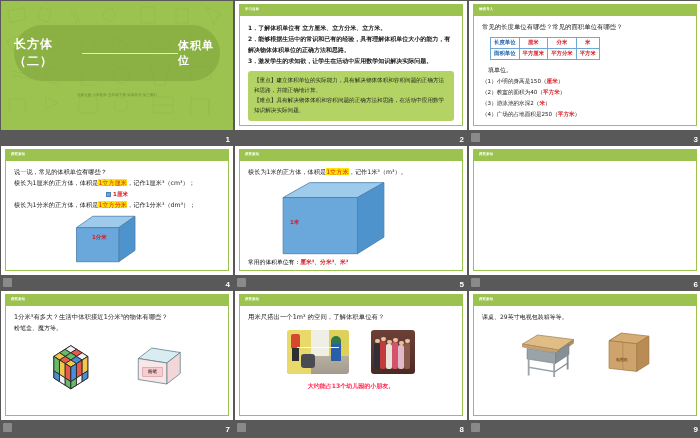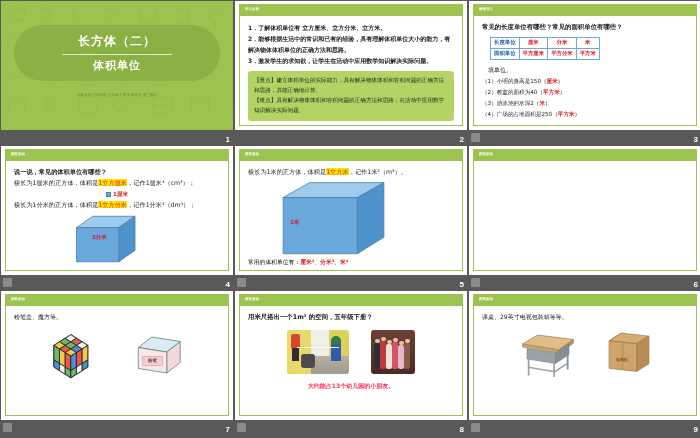--- a/index.html
+++ b/index.html
@@ -48,21 +48,21 @@
   .s1 { background: #9cc34f; }
   .s1-doodle {
     position:absolute; inset:0;
     opacity:.22;
   }
   .s1-box {
     position:absolute;
     left:13px; top:24px; width:206px; height:56px;
     background: rgba(125,160,60,.55);
     border-radius: 28px;
-    display:flex; flex-direction:column;
+    display:flex; flex-direction:row;
     align-items:center; justify-content:center;
   }
   .s1-t1 { font-size:12px; color:#ffffff; font-weight:bold; letter-spacing:1px; }
   .s1-rule { width:110px; height:1px; background:rgba(255,255,255,.75); margin:4px 0 3px; }
   .s1-t2 { font-size:11px; color:#ffffff; font-weight:bold; letter-spacing:1px; }
   .s1-sub1 { position:absolute; left:0; right:0; top:92px; text-align:center; font-size:3.6px; color:#6e8a3a; }
   .s1-sub2 { position:absolute; left:0; right:0; top:100px; text-align:center; font-size:7.5px; color:#4d6a1e; font-weight:bold; letter-spacing:.2px; }
 
   
   .frame {
@@ -75,21 +75,21 @@
     background:#9cc34f;
   }
   .hdr-label {
     position:absolute; left:5px; top:2px;
     font-size:3.4px; color:#ffffff; font-weight:bold;
     letter-spacing:.2px;
   }
   .inner { position:absolute; left:0; top:11px; right:0; bottom:0; padding:6px 8px; }
 
   .ctext { font-size:6.2px; color:#1a1a1a; line-height:1.7; }
-  .ctext.bold { font-weight:bold; }
+  .ctext.bold { font-weight:normal; }
   .red { color:#d71920; }
   .hl { background:#ffe400; color:#d71920; }
 
   
   .s2-list { font-size:6px; color:#1a1a1a; line-height:1.85; font-weight:bold; }
   .s2-greenbox {
     margin-top:5px;
     background:#b3d464;
     border-radius:3px;
     padding:5px 6px;
@@ -345,20 +345,21 @@
     <div class="pagenum">6</div>
   </div>
 
   <div class="slide">
     <div class="slidebody">
       <div class="frame">
         <div class="hdr">
           <span class="hdr-label">探究新知</span>
         </div>
         <div class="inner">
+          <div class="ctext bold" style="font-size:6.4px">1分米³有多大？生活中体积接近1分米³的物体有哪些？</div>
           <div class="ctext" style="font-size:6px">粉笔盒、魔方等。</div>
           <div style="display:flex;gap:30px;justify-content:center;align-items:center;margin-top:8px">
             <svg width="56" height="54" viewBox="0 0 72 70">
               <g stroke="#222" stroke-width="1.1">
                 <polygon points="6,20 28,6 50,20 28,34" fill="#f2f2f2"></polygon>
                 <polygon points="13.3,15.3 20.7,10.7 28,15.3 20.7,20" fill="#69b96b"></polygon>
                 <polygon points="20.7,10.7 28,6 35.3,10.7 28,15.3" fill="#f2f2f2"></polygon>
                 <polygon points="28,15.3 35.3,10.7 42.7,15.3 35.3,20" fill="#e8594c"></polygon>
                 <polygon points="6,20 13.3,15.3 20.7,20 13.3,24.7" fill="#f2c84a"></polygon>
                 <polygon points="20.7,20 28,15.3 35.3,20 28,24.7" fill="#69b96b"></polygon>
@@ -401,21 +402,21 @@
     <div class="pagenum">7</div>
   </div>
 
   <div class="slide">
     <div class="slidebody">
       <div class="frame">
         <div class="hdr">
           <span class="hdr-label">探究新知</span>
         </div>
         <div class="inner">
-          <div class="ctext bold" style="font-size:6.4px">用米尺搭出一个1m³ 的空间，五年级下册？</div>
+          <div class="ctext bold" style="font-size:6.4px">用米尺搭出一个1m³ 的空间，了解体积单位有？</div>
           <div style="display:flex;gap:22px;justify-content:center;align-items:center;margin-top:7px">
             <div class="ph8a">
               <div style="position:absolute;left:0;top:0;width:24px;height:44px;background:#e8d96a"></div>
               <div style="position:absolute;left:24px;top:0;width:18px;height:26px;background:#f0efe6"></div>
               <div style="position:absolute;left:42px;top:0;width:20px;height:26px;background:#ded05a"></div>
               <div style="position:absolute;left:4px;top:4px;width:9px;height:15px;background:#d4492e;border-radius:2px"></div>
               <div style="position:absolute;left:5px;top:18px;width:7px;height:13px;background:#2d2d33"></div>
               <div style="position:absolute;left:44px;top:6px;width:10px;height:8px;background:#2f7a4a;border-radius:5px 5px 0 0"></div>
               <div style="position:absolute;left:44px;top:14px;width:10px;height:17px;background:#2b5ea8"></div>
               <div style="position:absolute;left:14px;top:24px;width:14px;height:14px;background:#4a4a52;border-radius:3px"></div>

